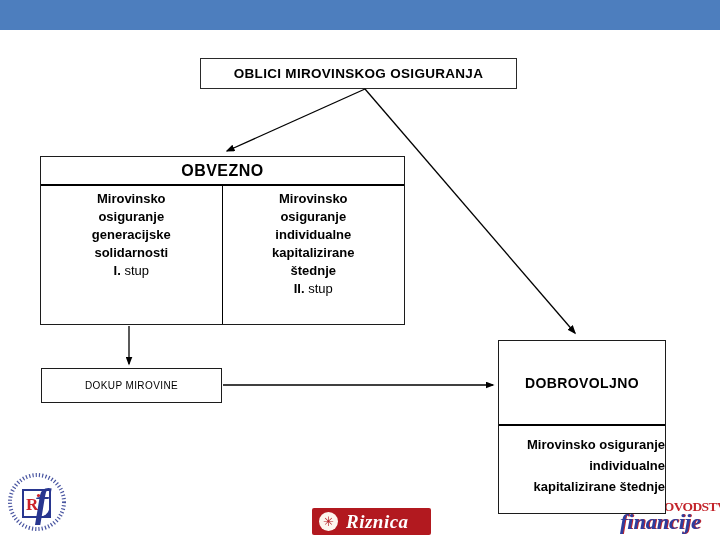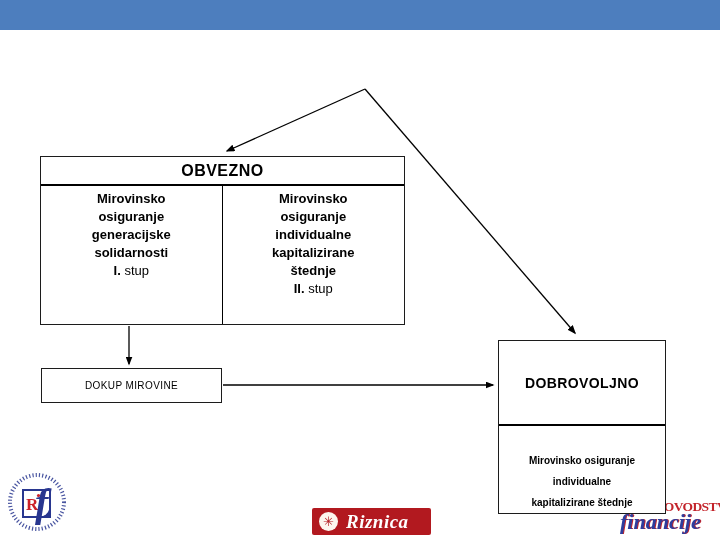--- a/index.html
+++ b/index.html
@@ -25,21 +25,21 @@
   .obvezno-col.left{border-right:1.5px solid #000;}
   .stup-line{font-weight:normal;}
   .stup-line .numeral{font-weight:bold;}
 
   .dokup-box{left:41px;top:368px;width:181px;height:35px;display:flex;align-items:center;justify-content:center;
              font-size:10px;letter-spacing:0.4px;}
 
   .dobrovoljno-box{left:498px;top:340px;width:168px;height:174px;border-width:1.5px;}
   .dobrovoljno-header{height:83px;border-bottom:2px solid #000;display:flex;align-items:center;justify-content:center;
                       font-weight:bold;font-size:14px;letter-spacing:0.4px;}
-  .dobrovoljno-sub{padding-top:24px;text-align:center;font-weight:bold;font-size:10px;line-height:21px;}
+  .dobrovoljno-sub{padding-top:8px;text-align:right;font-weight:bold;font-size:13px;line-height:21px;}
 
   .diagram-line{display:block;}
 
   
   .rif-logo{position:absolute;left:5px;top:464px;width:64px;height:76px;z-index:1;}
   .riznica-logo{position:absolute;left:312px;top:508px;width:119px;height:27px;background:#b2191f;
                 border-radius:2px;display:flex;align-items:center;z-index:2;color:#fff;}
   .riznica-emblem{width:19px;height:19px;border-radius:50%;background:#fdf6ee;color:#b2191f;margin-left:7px;
                   display:flex;align-items:center;justify-content:center;font-size:13px;line-height:1;}
   .riznica-text{font-family:Liberation Serif, serif;font-style:italic;font-weight:bold;font-size:19px;
@@ -63,20 +63,23 @@
       <marker id="ah" markerWidth="9" markerHeight="7" refX="7.5" refY="3.5" orient="auto" markerUnits="userSpaceOnUse">
         <path d="M0,0 L9,3.5 L0,7 z" fill="#000"></path>
       </marker>
     </defs>
     <path d="M365,89 L227,151" stroke="#000" stroke-width="1.3" fill="none" marker-end="url(#ah)"></path>
     <path d="M365,89 L575,333" stroke="#000" stroke-width="1.3" fill="none" marker-end="url(#ah)"></path>
     <path d="M129,326 L129,364" stroke="#000" stroke-width="1.3" fill="none" marker-end="url(#ah)"></path>
     <path d="M223,385 L493,385" stroke="#000" stroke-width="1.3" fill="none" marker-end="url(#ah)"></path>
   </svg>
 
+  <div class="box title-box">
+    <span>OBLICI MIROVINSKOG OSIGURANJA</span>
+  </div>
 
   <div class="box obvezno-box">
     <div class="obvezno-header">OBVEZNO</div>
     <div class="obvezno-cols">
       <div class="obvezno-col left">
         <span class="diagram-line">Mirovinsko</span>
         <span class="diagram-line">osiguranje</span>
         <span class="diagram-line">generacijske</span>
         <span class="diagram-line">solidarnosti</span>
         <span class="diagram-line stup-line">

